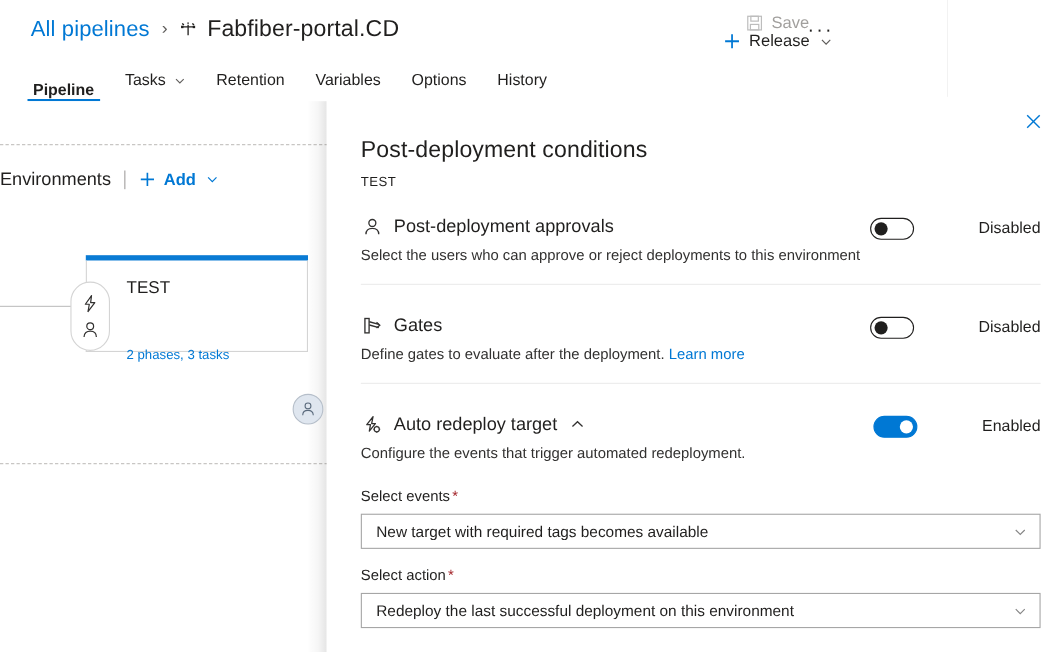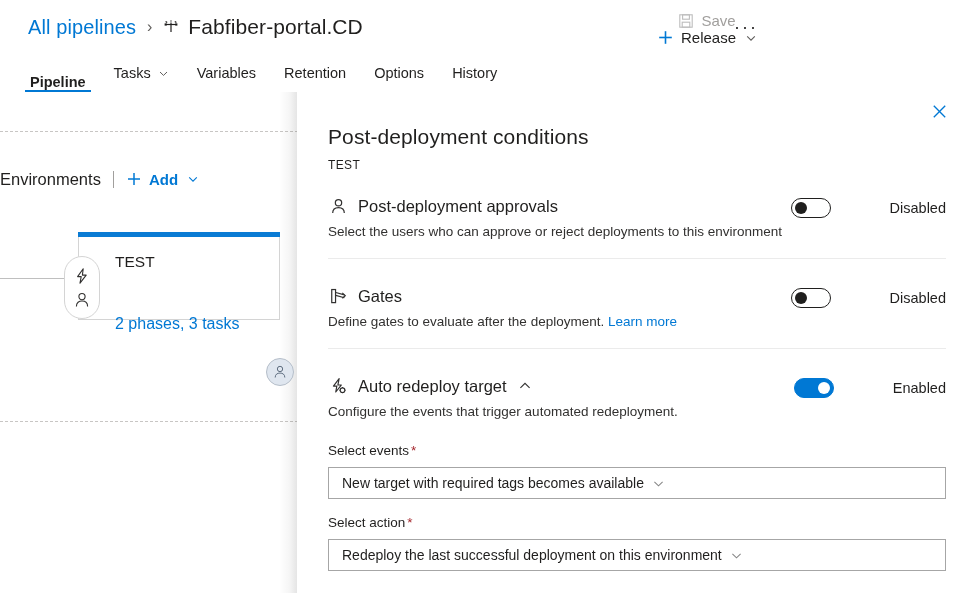--- a/index.html
+++ b/index.html
@@ -123,21 +123,20 @@
     height: 0;
   }
   .dashline.top { top: 39px; }
   .dashline.bottom { top: 329px; }
 
   .env-header {
     position: absolute;
     left: 0; top: 58px;
     display: flex; align-items: center;
     height: 26px;
-    margin-top: 16px;
   }
   .env-title { font-size: 16.5px; color: #201f1e; }
   .env-divider {
     width: 1px; height: 17px;
     background: #a19f9d;
     margin: 0 12px;
   }
   .env-add {
     display: flex; align-items: center;
     font-size: 15px; font-weight: bold;
@@ -173,21 +172,21 @@
   .env-card-body {
     position: absolute;
     left: 36px; top: 16px;
   }
   .env-card-name {
     font-size: 15.5px;
     color: #201f1e;
     margin-bottom: 5px;
   }
   .env-card-sub {
-    font-size: 16px;
+    font-size: 12px;
     color: #0078d4;
     cursor: pointer;
     margin-top: 44px;
   }
   .env-pill {
     position: absolute;
     left: 64px; top: 164px;
     width: 36px; height: 63px;
     background: #ffffff;
     border: 1px solid #d4d4d4;
@@ -335,21 +334,21 @@
   .field-label {
     font-size: 13.5px;
     color: #201f1e;
   }
   .req { color: #a4262c; margin-left: 2px; }
   .dropdown {
     margin-top: 9px;
     height: 32px;
     border: 1px solid #a6a6a6;
     background: #ffffff;
-    display: flex; align-items: center; justify-content: flex-start;
+    display: flex; align-items: center; justify-content: space-between;
     padding: 0 11px 0 13px;
     cursor: pointer;
   }
   .dropdown .dd-val {
     font-size: 14px;
     color: #201f1e;
     white-space: nowrap;
     overflow: hidden;
     text-overflow: ellipsis;
   }
@@ -419,24 +418,24 @@
       </div>
       <div class="tab">
         <span>Tasks</span>
         <span class="tchev">
           <svg width="11" height="11" viewBox="0 0 11 11">
             <path d="M2 4 L5.5 7.4 L9 4" fill="none" stroke="#605e5c" stroke-width="1"></path>
           </svg>
         </span>
       </div>
       <div class="tab">
+        <span>Retention</span>
+      </div>
+      <div class="tab">
         <span>Variables</span>
-      </div>
-      <div class="tab">
-        <span>Retention</span>
       </div>
       <div class="tab">
         <span>Options</span>
       </div>
       <div class="tab">
         <span>History</span>
       </div>
     </div>
 
     <div class="canvas">

